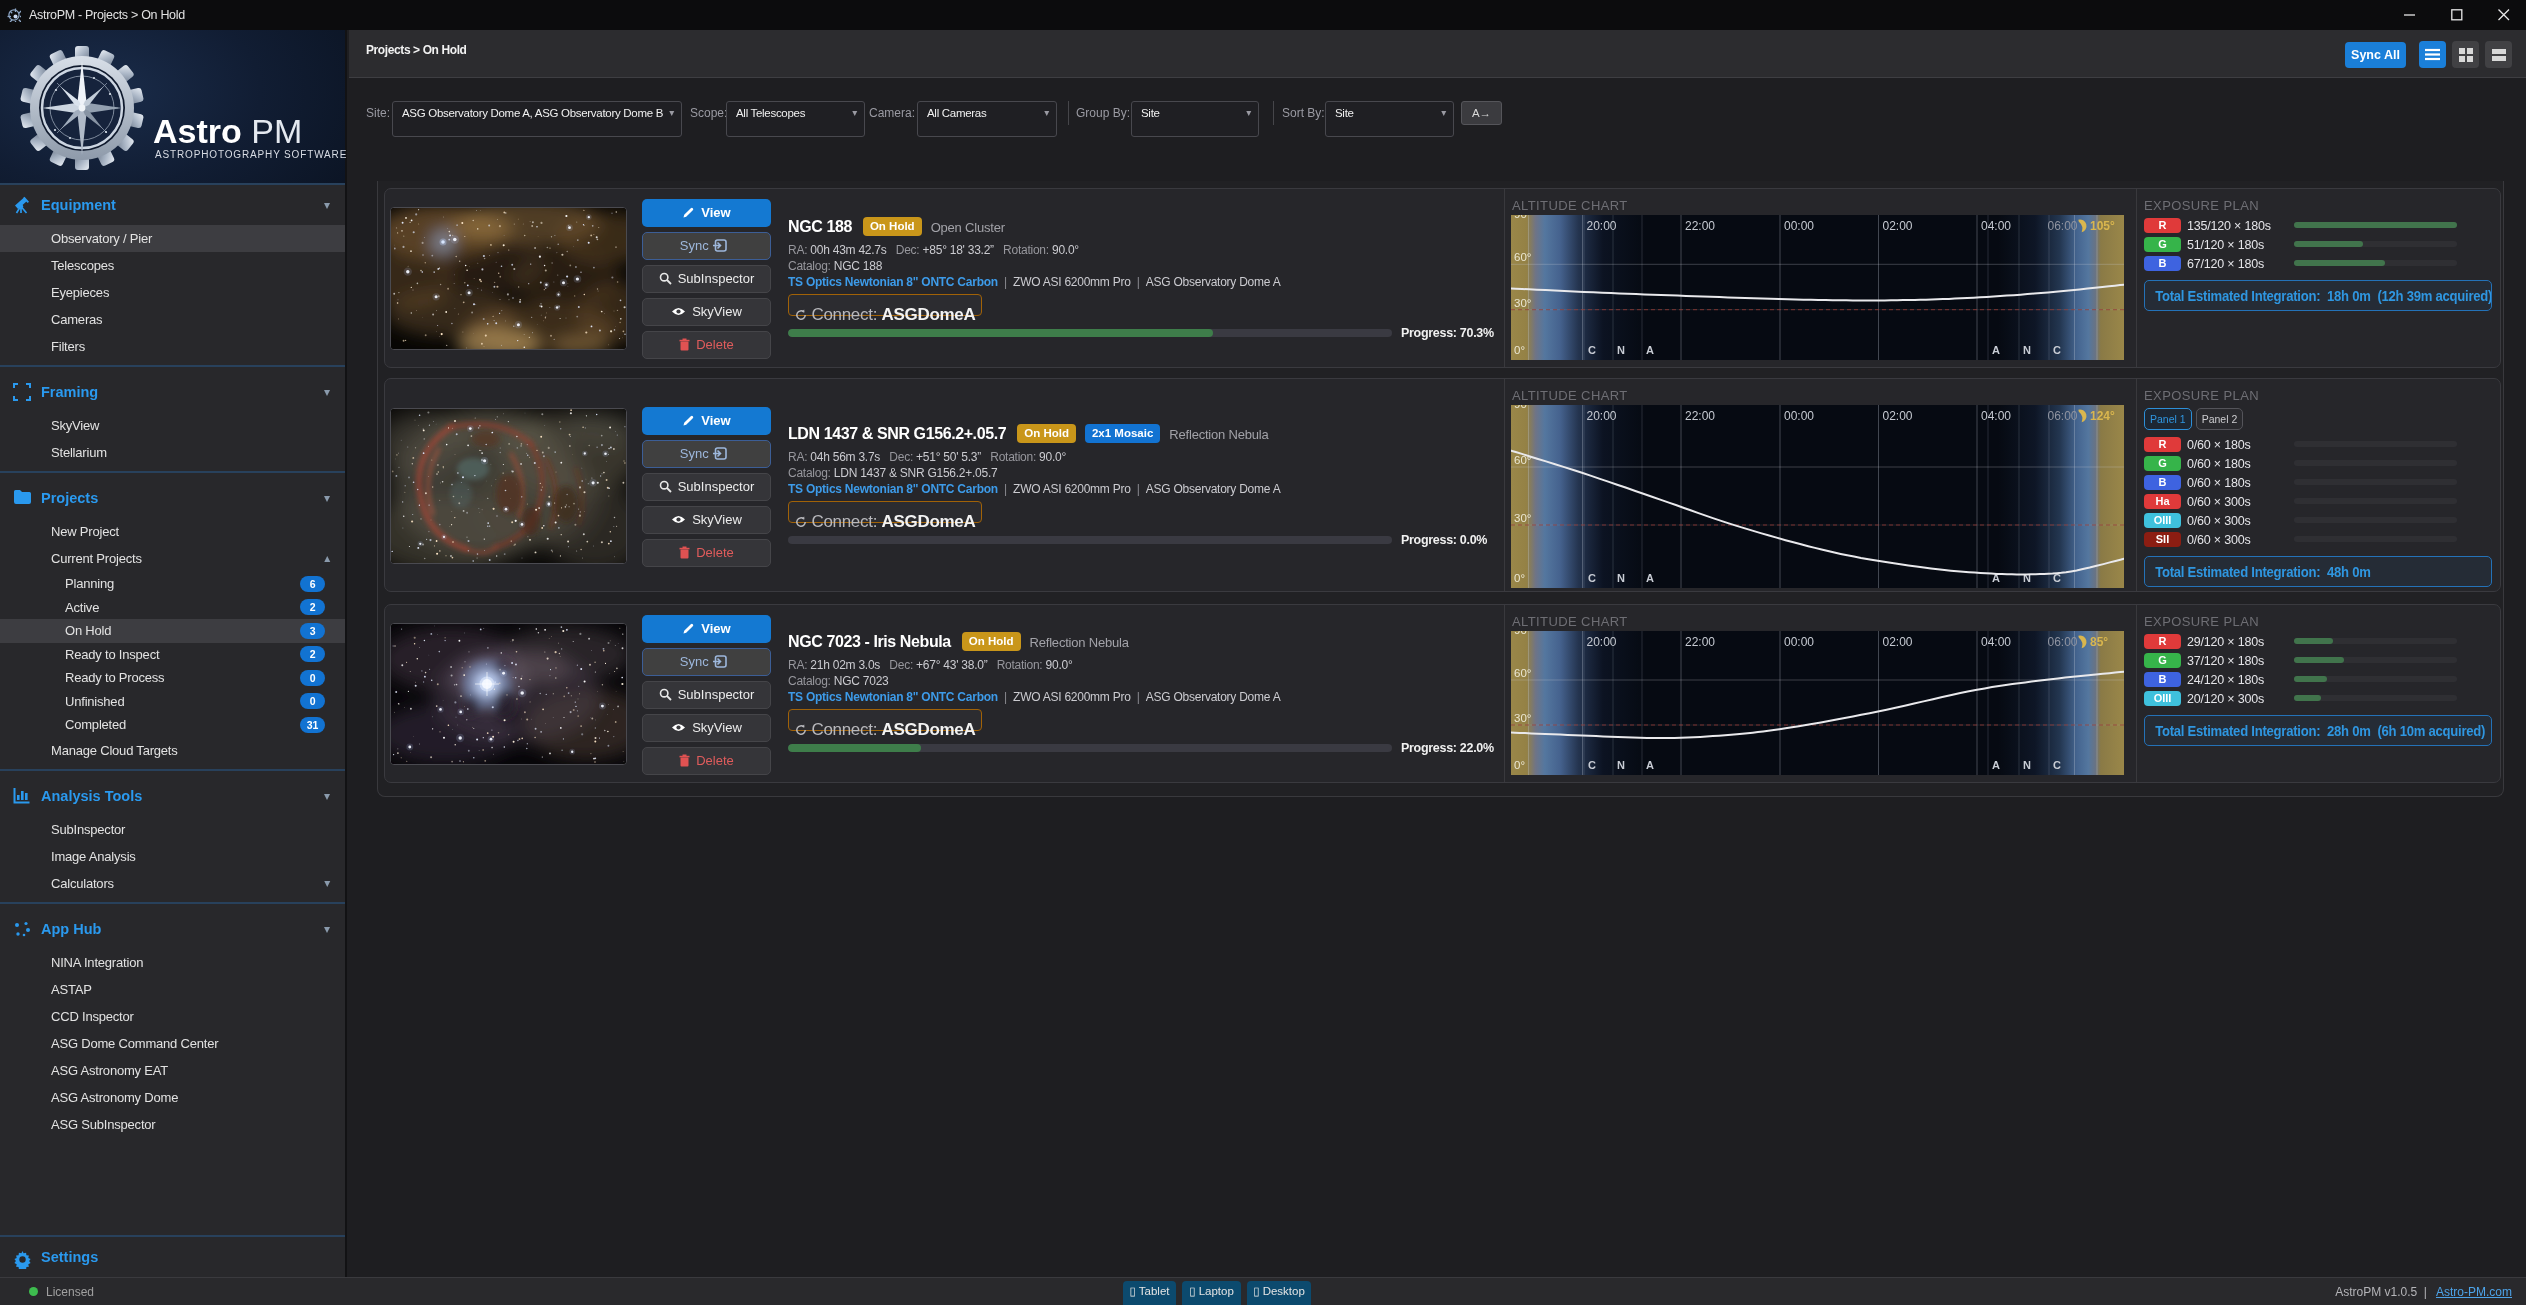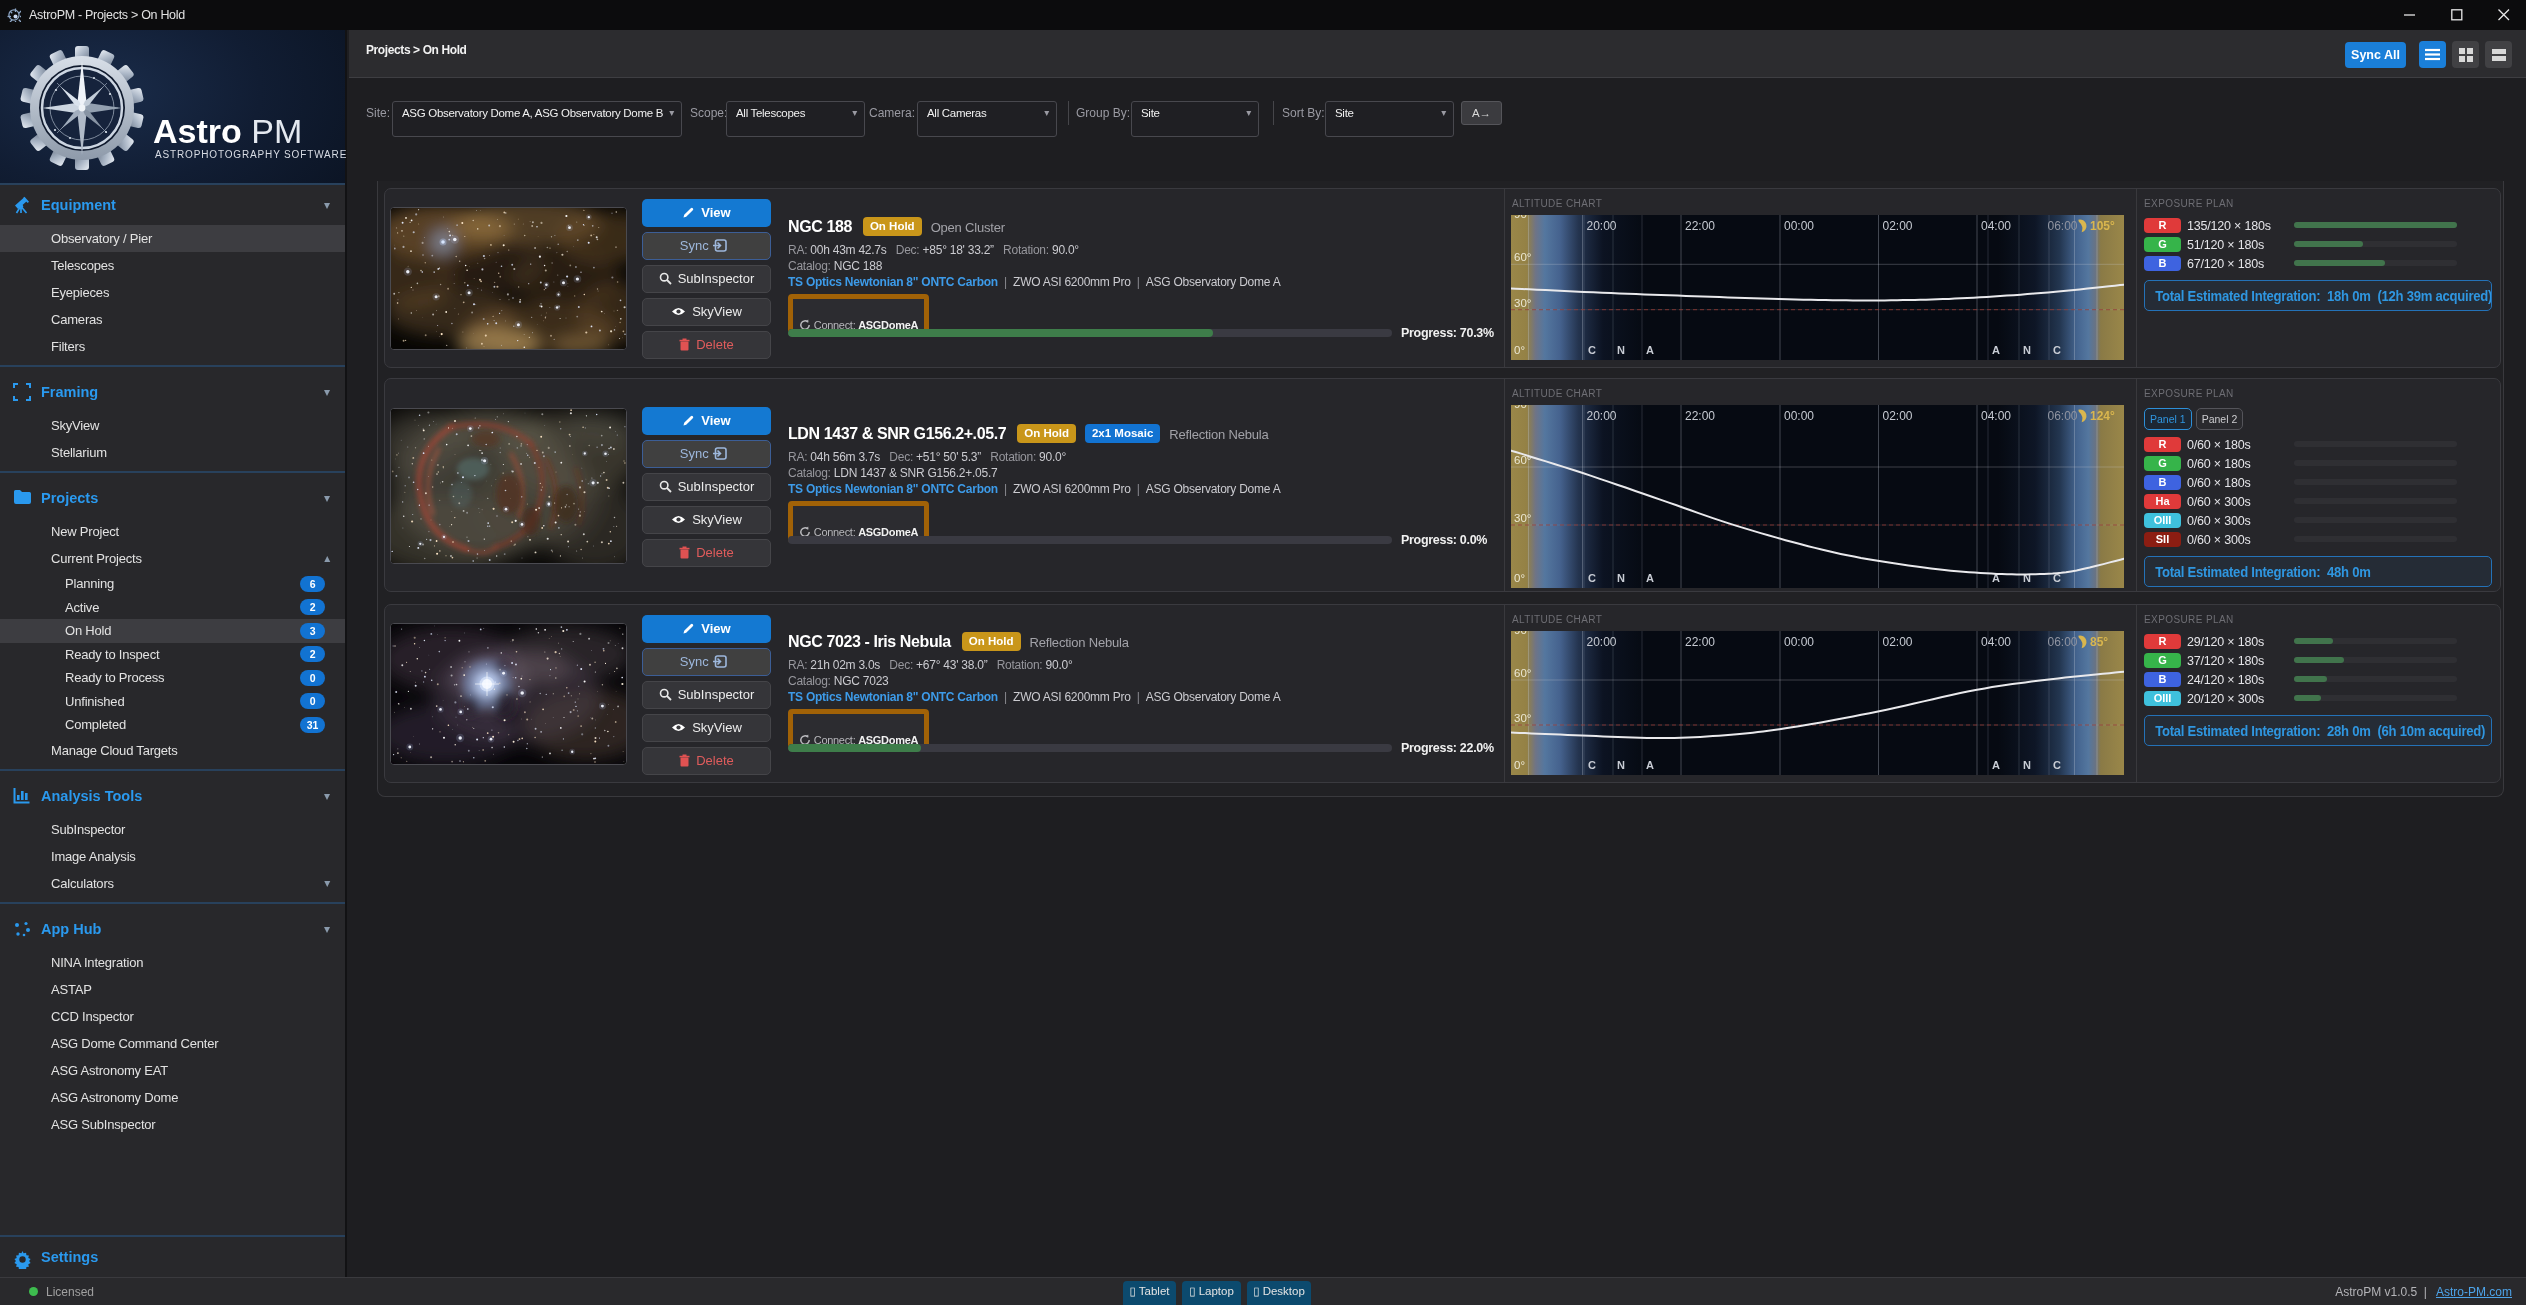--- a/index.html
+++ b/index.html
@@ -51,30 +51,30 @@
 .ttl { font-size:16px; letter-spacing:-0.4px; font-weight:bold; color:#fff; margin-right:11px; }
 .bdg { display:inline-block; height:19px; line-height:19px; border-radius:4px; font-size:11.5px; font-weight:bold; padding:0 7px; margin-right:9px; vertical-align:middle; margin-top:-3px; }
 .bdg-gold { background:#c9961a; color:#fff; }
 .bdg-blue { background:#1273d2; color:#fff; }
 .typ { font-size:13px; letter-spacing:-0.2px; color:#a2a2a8; }
 .drow { height:16px; line-height:16px; font-size:12px; letter-spacing:-0.25px; color:#cbcbd0; white-space:nowrap; }
 .lbl { color:#97979d; }
 .pipe { color:#8a8a90; }
 .equip { color:#3d9be9; font-weight:bold; }
 .connrow { margin-top:4px; height:22px; }
-.connbtn { display:inline-block; height:22px; line-height:20px; background:#2c2c30; border:5px solid #a16207; border-radius:4px; padding:16px 6px; font-size:11px; letter-spacing:-0.3px; color:#b8b8bc; }
+.connbtn { display:inline-block; height:22px; line-height:20px; background:#2c2c30; border:1px solid #a16207; border-radius:4px; padding:10px 6px; font-size:17px; letter-spacing:-0.3px; color:#b8b8bc; }
 .connbtn b { color:#f2f2f2; }
 .connbtn svg { margin-top:-2px; }
 .prow { position:relative; margin-top:10px; height:14px; }
 .ptrack { position:absolute; left:0; top:3px; width:604px; height:8px; background:#3a3a42; border-radius:4px; overflow:hidden; }
 .pfill { height:8px; background:#3e7d4a; border-radius:4px; }
 .plabel { position:absolute; left:613px; top:0; width:110px; font-size:12.5px; letter-spacing:-0.3px; font-weight:bold; color:#f0f0f0; line-height:14px; }
 .chartcol { position:absolute; left:1119px; top:0; width:621px; height:100%; border-left:1px solid #39393d; }
 .chartcol .altsvg { position:absolute; left:6px; top:26px; }
-.seclab { position:absolute; left:7px; top:9px; white-space:nowrap; font-size:10px; letter-spacing:0.4px; color:#6e6e74; }
+.seclab { position:absolute; left:7px; top:9px; white-space:nowrap; font-size:13px; letter-spacing:0.4px; color:#6e6e74; }
 .expcol { position:absolute; left:1751px; top:0; width:360px; height:100%; border-left:1px solid #39393d; }
 .expbody { position:absolute; left:7px; top:29px; width:349px; }
 .exprow { position:relative; height:19px; }
 .expbadge { position:absolute; left:0; top:0; width:37px; height:15px; line-height:15px; border-radius:4px; font-size:11px; font-weight:bold; text-align:center; color:#fff; }
 .exptext { position:absolute; left:43px; top:1px; font-size:12.5px; letter-spacing:-0.2px; color:#e4e4e8; line-height:14px; }
 .exptrack { position:absolute; left:150px; top:4px; width:163px; height:6px; background:rgba(130,130,140,0.10); border-radius:3px; }
 .expfill { height:6px; background:#41744c; border-radius:3px; }
 .totalbox { height:31px; width:348px; border:1px solid #2472b8; border-radius:5px; background:rgba(32,98,168,0.10); overflow:hidden; white-space:nowrap; }
 .totalbox span { display:inline-block; padding-left:12px; line-height:29px; font-size:15.5px; font-weight:bold; color:#2f96e0; letter-spacing:-0.3px; transform:scaleX(0.845); transform-origin:left center; }
 .tabs { height:22px; margin-bottom:7px; }

